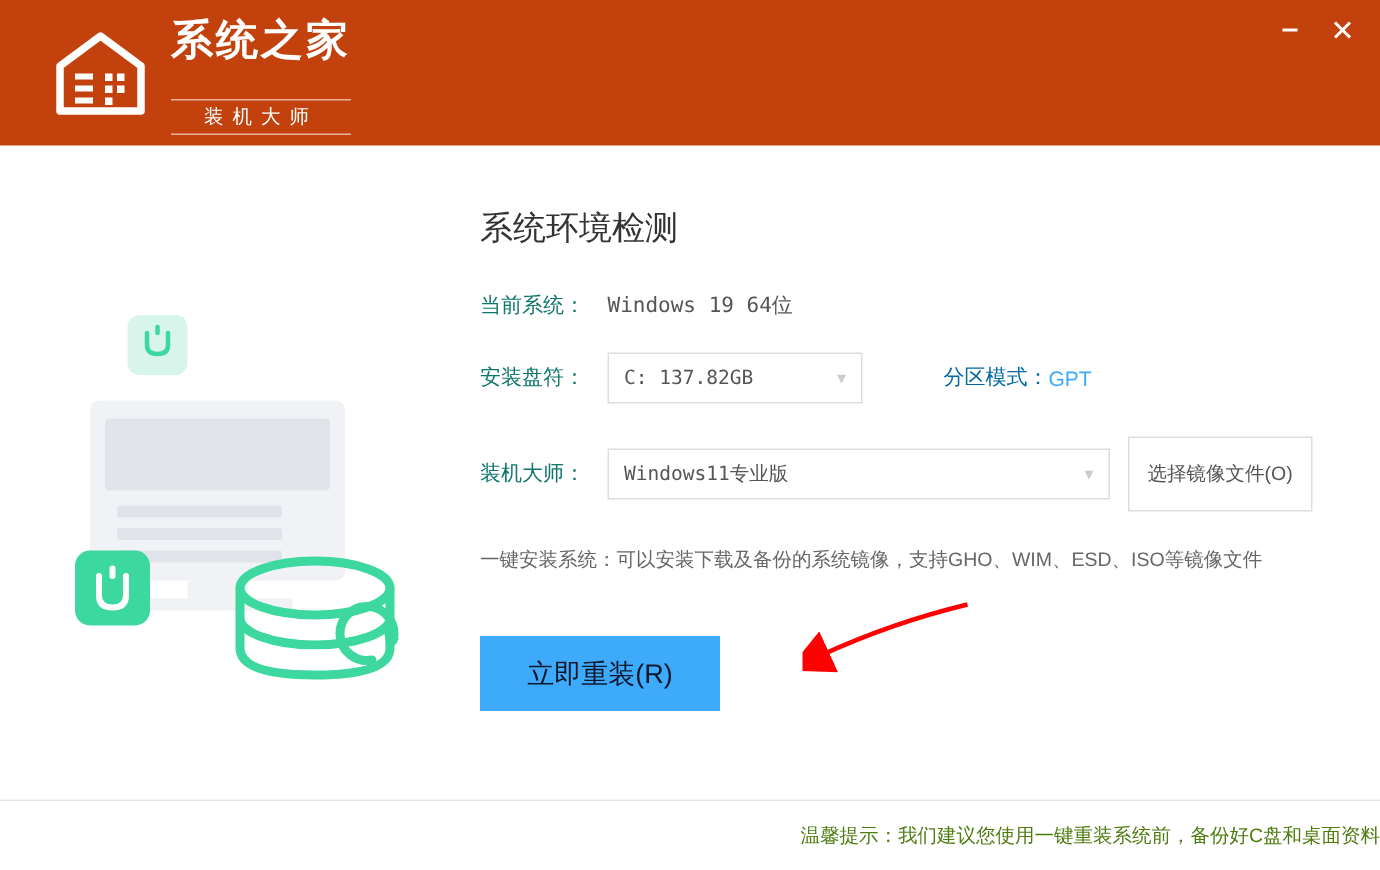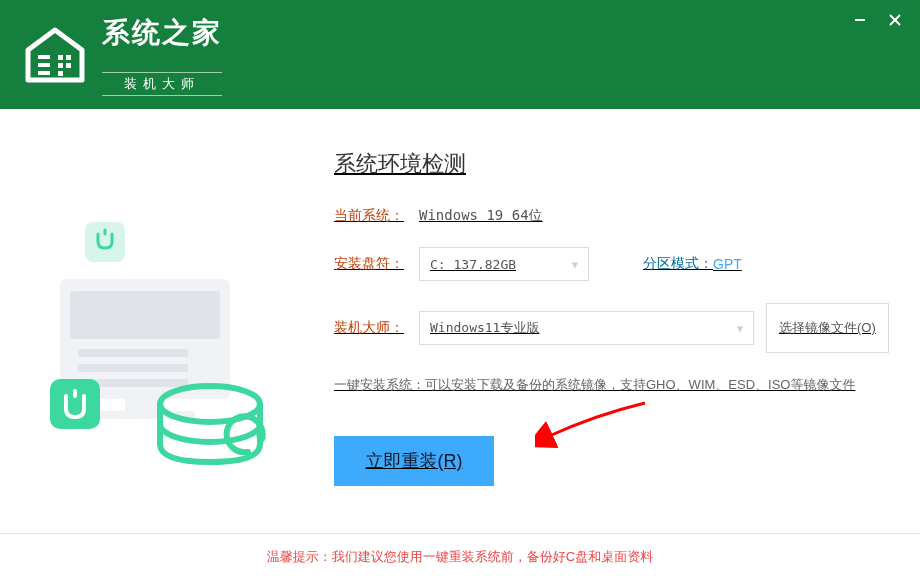--- a/index.html
+++ b/index.html
@@ -1,51 +1,51 @@
 <!DOCTYPE html>
 <html><head>
   <meta charset="utf-8">
   <style>
     * { margin: 0; padding: 0; box-sizing: border-box; }
     body { width: 920px; height: 580px; font-family: "Microsoft YaHei", sans-serif; background: #fff; overflow: hidden; position: relative; }
     
-    .titlebar { height: 109px; background: #15803d; display: flex; align-items: center; padding: 0 20px; position: relative; }
+    .titlebar { height: 97px; background: #c2410c; display: flex; align-items: center; padding: 0 32px; position: relative; }
     .logo { display: flex; align-items: center; gap: 12px; }
     .logo-icon { width: 70px; height: 60px; }
     .logo-text { color: #fff; }
     .logo-title { font-size: 28px; font-weight: bold; letter-spacing: 2px; }
     .logo-sub { font-size: 13px; letter-spacing: 6px; text-align: center; border-top: 1px solid rgba(255,255,255,0.6); border-bottom: 1px solid rgba(255,255,255,0.6); padding: 2px 0; margin-top: 20px; }
     .window-controls { position: absolute; top: 10px; right: 15px; display: flex; gap: 15px; }
     .win-btn { width: 20px; height: 20px; cursor: pointer; display: flex; align-items: center; justify-content: center; color: #fff; font-size: 18px; }
     
-    .content { padding: 30px 30px 0 30px; display: flex; gap: 44px; height: 440px; text-decoration: underline; }
+    .content { padding: 30px 30px 0 30px; display: flex; gap: 30px; height: 440px; }
     .illustration { width: 260px; flex-shrink: 0; display: flex; align-items: center; justify-content: center; }
     
     .main { flex: 1; padding-top: 10px; }
     .section-title { font-size: 22px; color: #333; margin-bottom: 28px; font-weight: 500; }
     
     .row { display: flex; align-items: center; margin-bottom: 22px; font-size: 14px; color: #555; }
-    .label { width: 85px; color: #c2410c; }
+    .label { width: 85px; color: #0f766e; }
     .value { font-family: "Consolas", monospace; color: #555; }
     
     .select-box { border: 1px solid #ddd; height: 34px; display: flex; align-items: center; padding: 11px 10px; background: #fff; cursor: pointer; position: relative; font-family: "Consolas", monospace; font-size: 13px; color: #555; }
     .select-box.small { width: 170px; }
     .select-box.large { width: 335px; }
     .chevron { position: absolute; right: 10px; color: #ccc; font-size: 10px; }
     
     .partition-info { margin-left: 54px; color: #0369a1; }
     .partition-value { color: #3eaafc; }
     
     .btn-outline { border: 1px solid #ddd; height: 50px; padding: 0 12px; background: #fff; cursor: pointer; font-size: 13px; color: #555; margin-left: 12px; display: flex; align-items: center; }
     
     .help-text { font-size: 13px; color: #666; line-height: 1.6; margin-top: 21px; }
     
     .primary-btn { background: #3eaafc; color: #0f172a; border: none; height: 50px; width: 160px; font-size: 18px; cursor: pointer; margin-top: 40px; display: flex; align-items: center; justify-content: center; }
     
-    .footer { position: absolute; bottom: 0; left: 0; right: 0; border-top: 1px solid #e5e5e5; padding: 14px 0; text-align: center; font-size: 13px; color: #ef4444; }
+    .footer { position: absolute; bottom: 0; left: 0; right: 0; border-top: 1px solid #e5e5e5; padding: 14px 0; text-align: right; font-size: 13px; color: #4d7c0f; }
     
     .arrow { position: absolute; left: 535px; top: 395px; pointer-events: none; }
   </style>
 </head>
 <body>
 
 <div class="titlebar">
   <div class="logo">
     <svg class="logo-icon" viewBox="0 0 70 60">
       <path d="M35 5 L62 25 L62 55 L8 55 L8 25 Z" fill="none" stroke="#fff" stroke-width="5" stroke-linejoin="round"></path>

